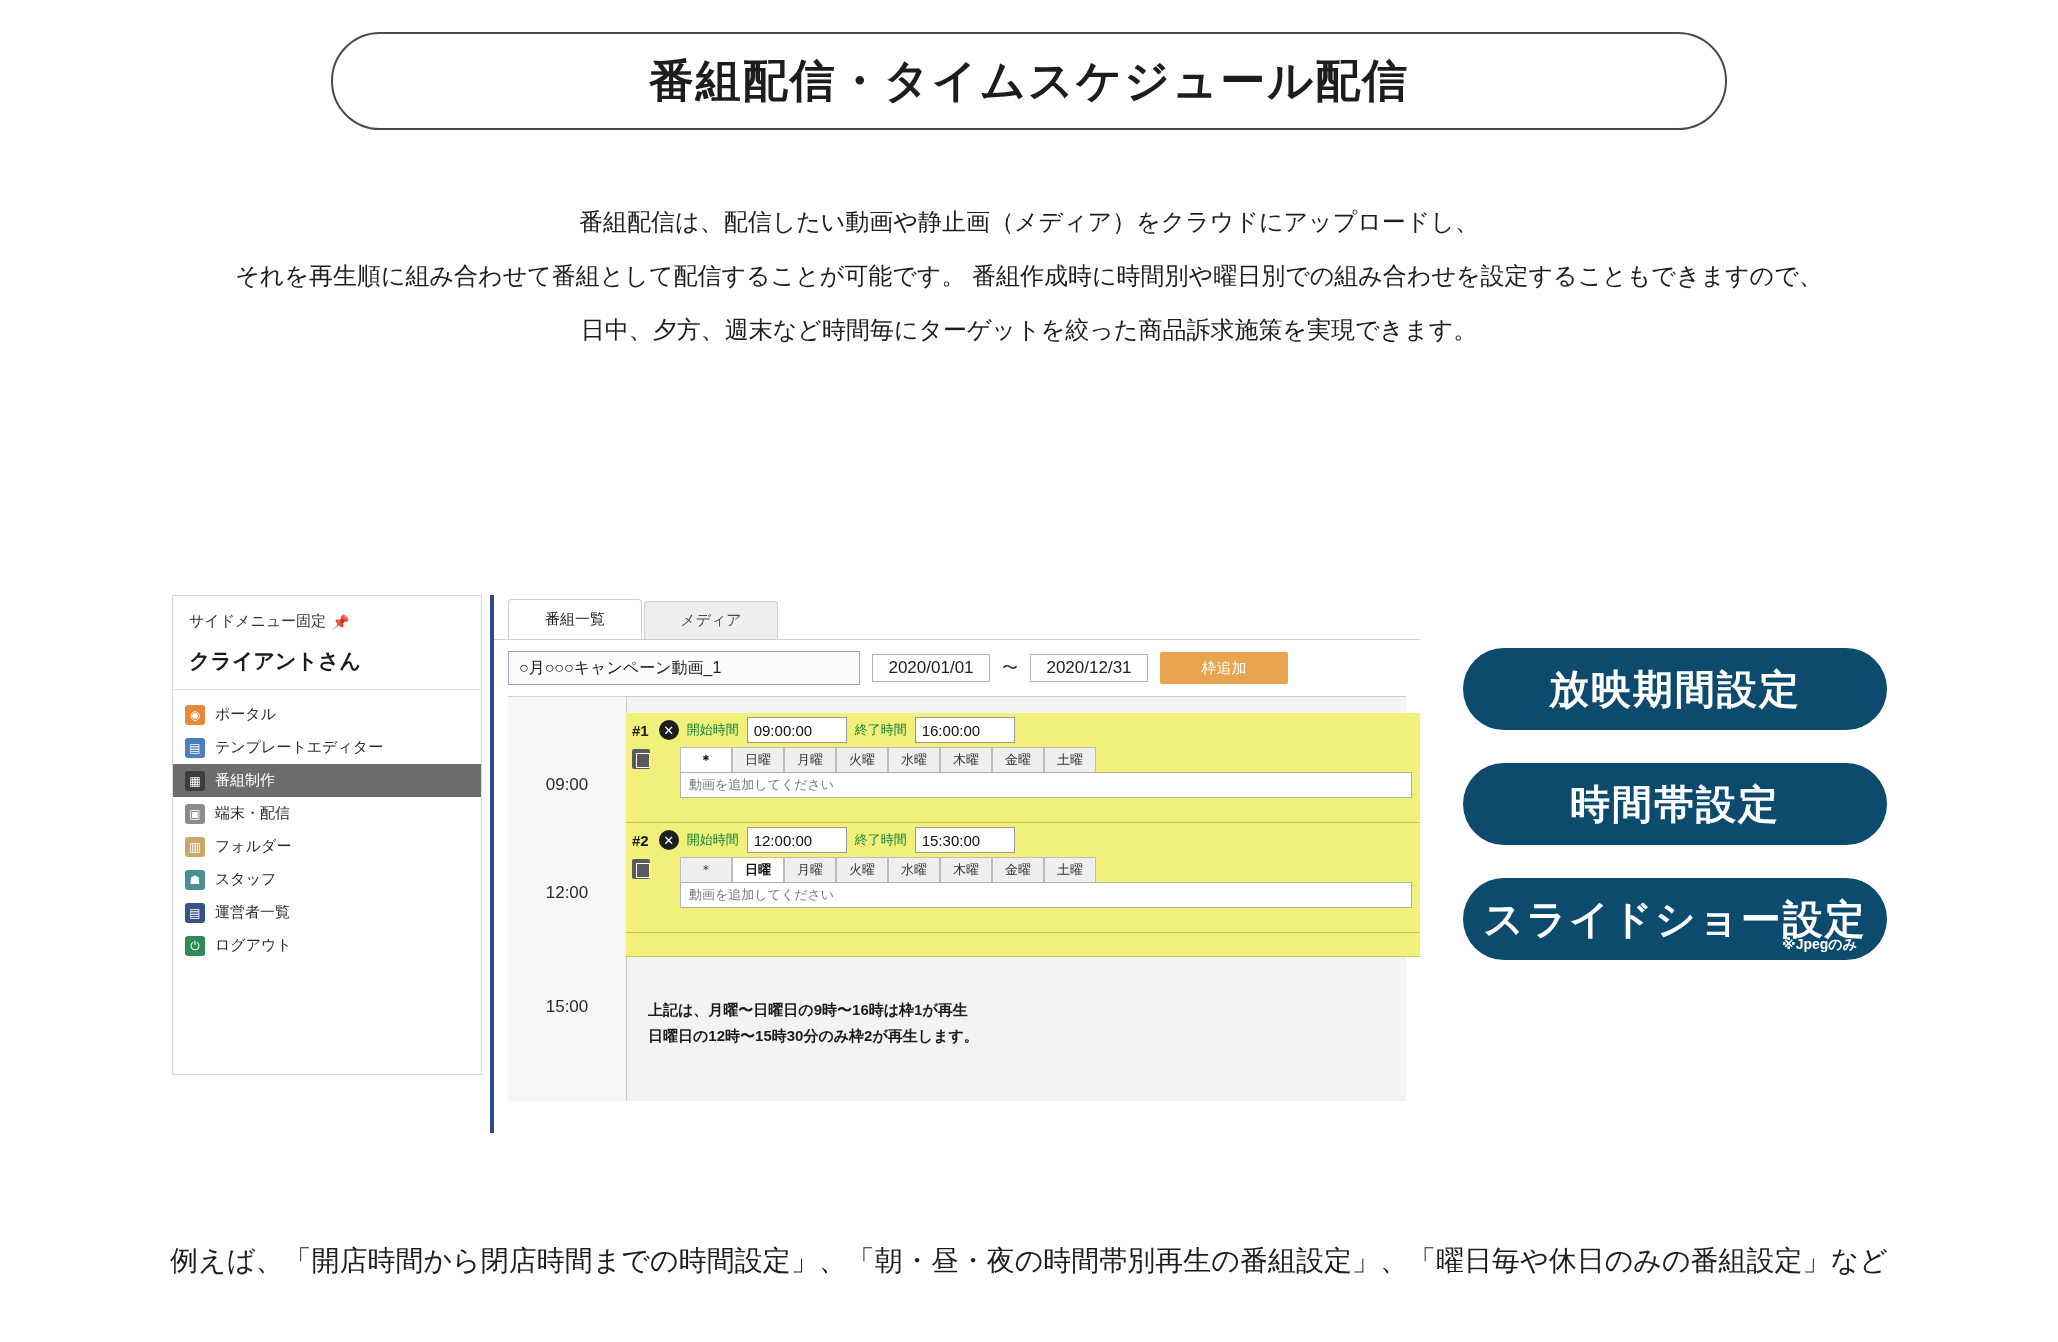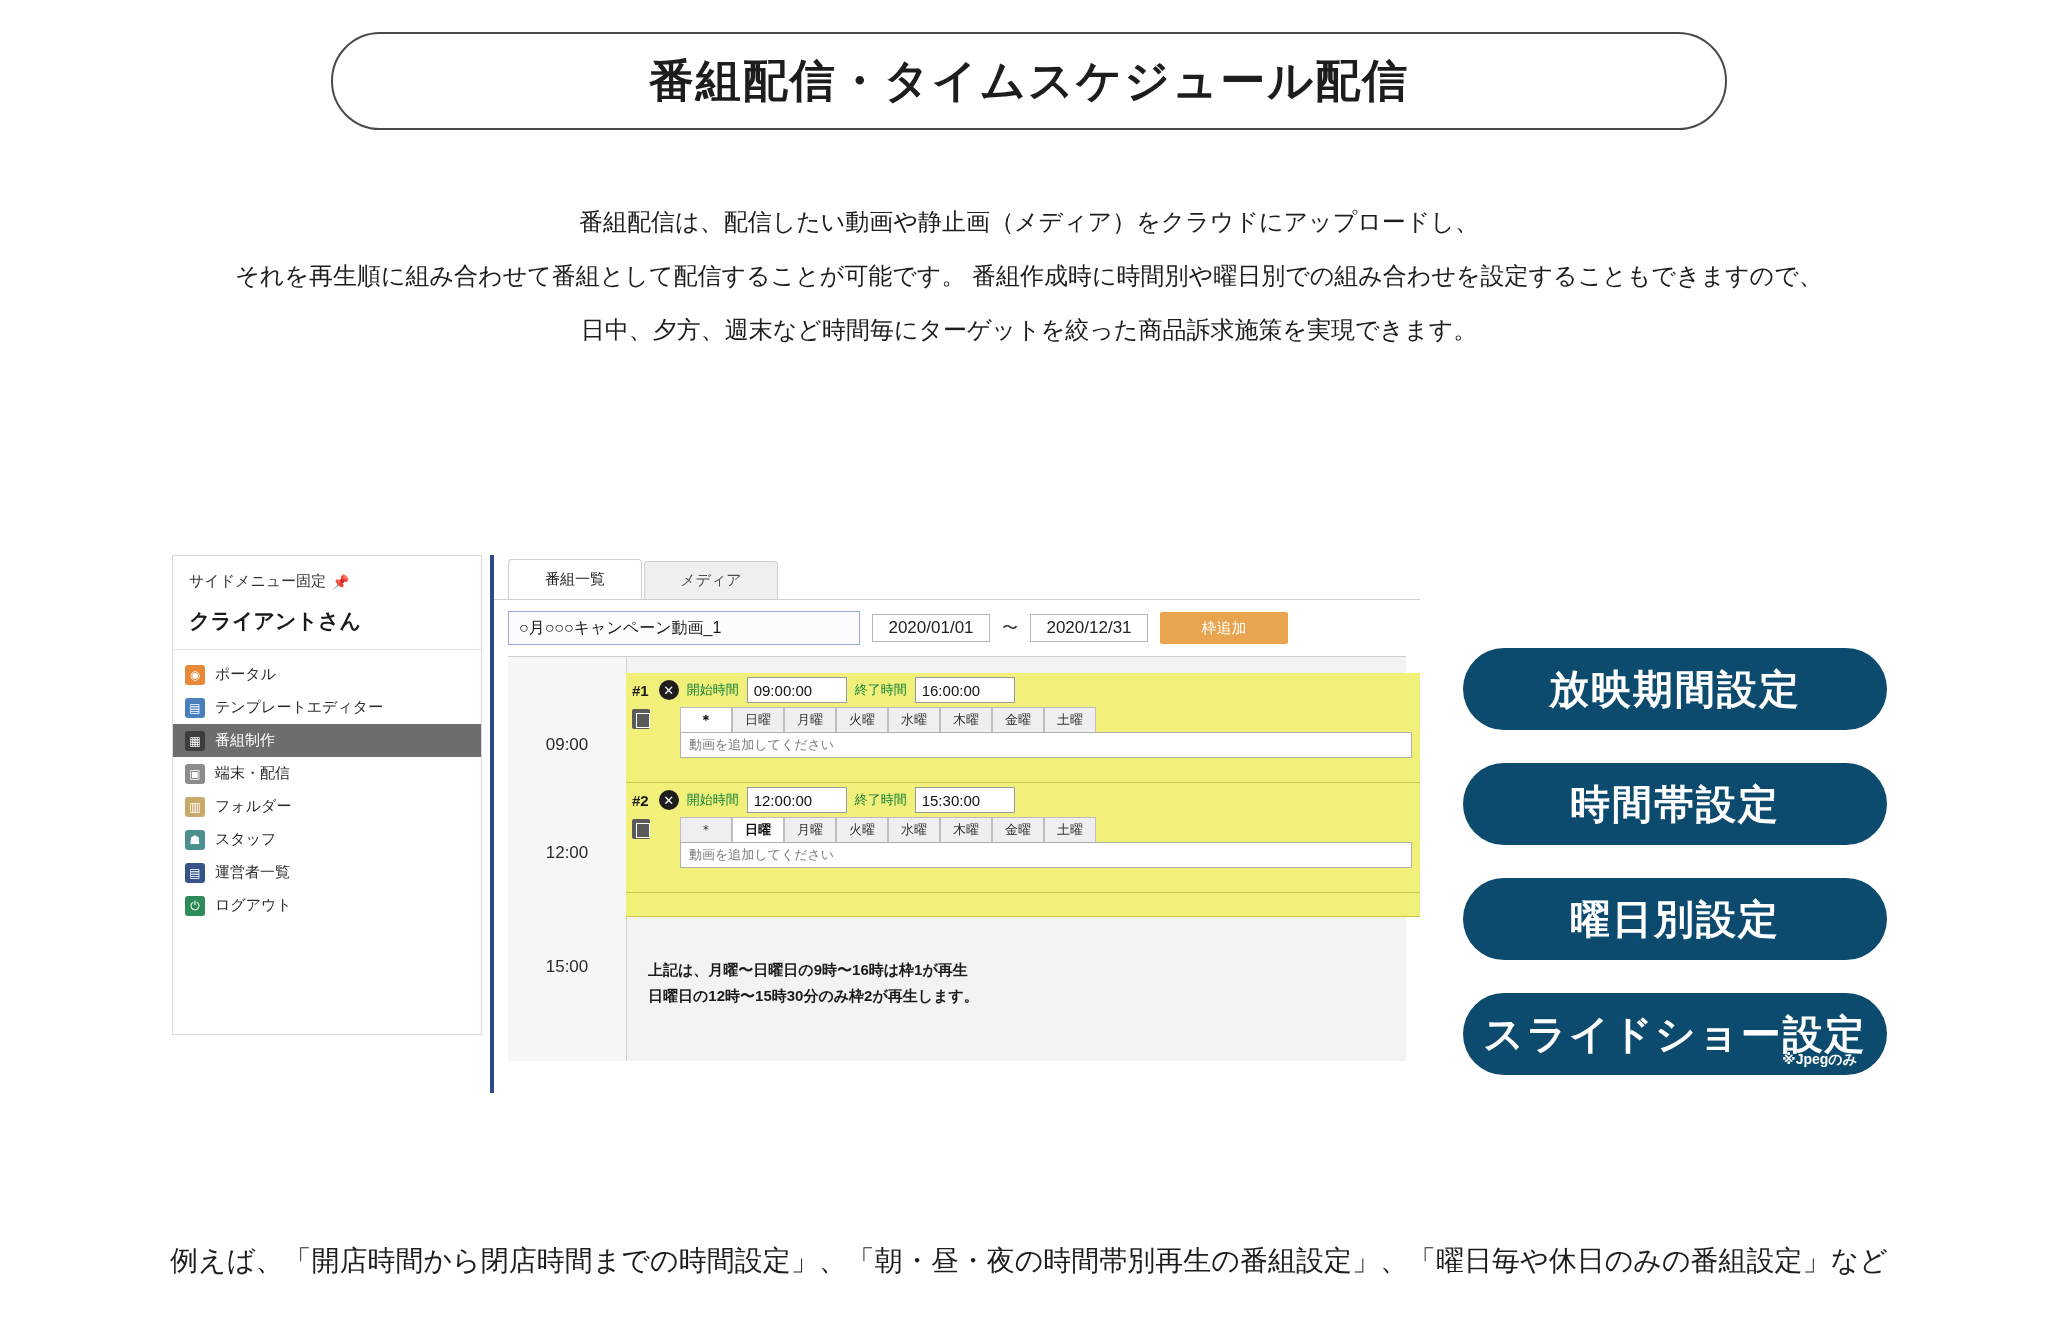--- a/index.html
+++ b/index.html
@@ -47,21 +47,21 @@
     font-size: 24px;
     line-height: 54px;
     color: #1d1d1d;
   }
   .lead .l1, .lead .l2, .lead .l3 { display: block; }
 
   
   .shot {
     position: absolute;
     left: 172px;
-    top: 555px;
+    top: 595px;
     width: 1248px;
     height: 570px;
   }
 
   
   .sidebar {
     position: absolute;
     left: 0;
     top: 0;
     width: 310px;
@@ -528,21 +528,18 @@
 </div>
 
 <div class="badges">
   <div class="badge">
     <span class="btext">放映期間設定</span>
   </div>
   <div class="badge">
     <span class="btext">時間帯設定</span>
   </div>
   <div class="badge">
-    <span class="btext">曜日別設定</span>
-  </div>
-  <div class="badge">
     <span class="btext">スライドショー設定</span>
     <span class="bnote">※Jpegのみ</span>
   </div>
 </div>
 
 <div class="footer">例えば、「開店時間から閉店時間までの時間設定」、「朝・昼・夜の時間帯別再生の番組設定」、「曜日毎や休日のみの番組設定」など</div>
 
 </body></html>

